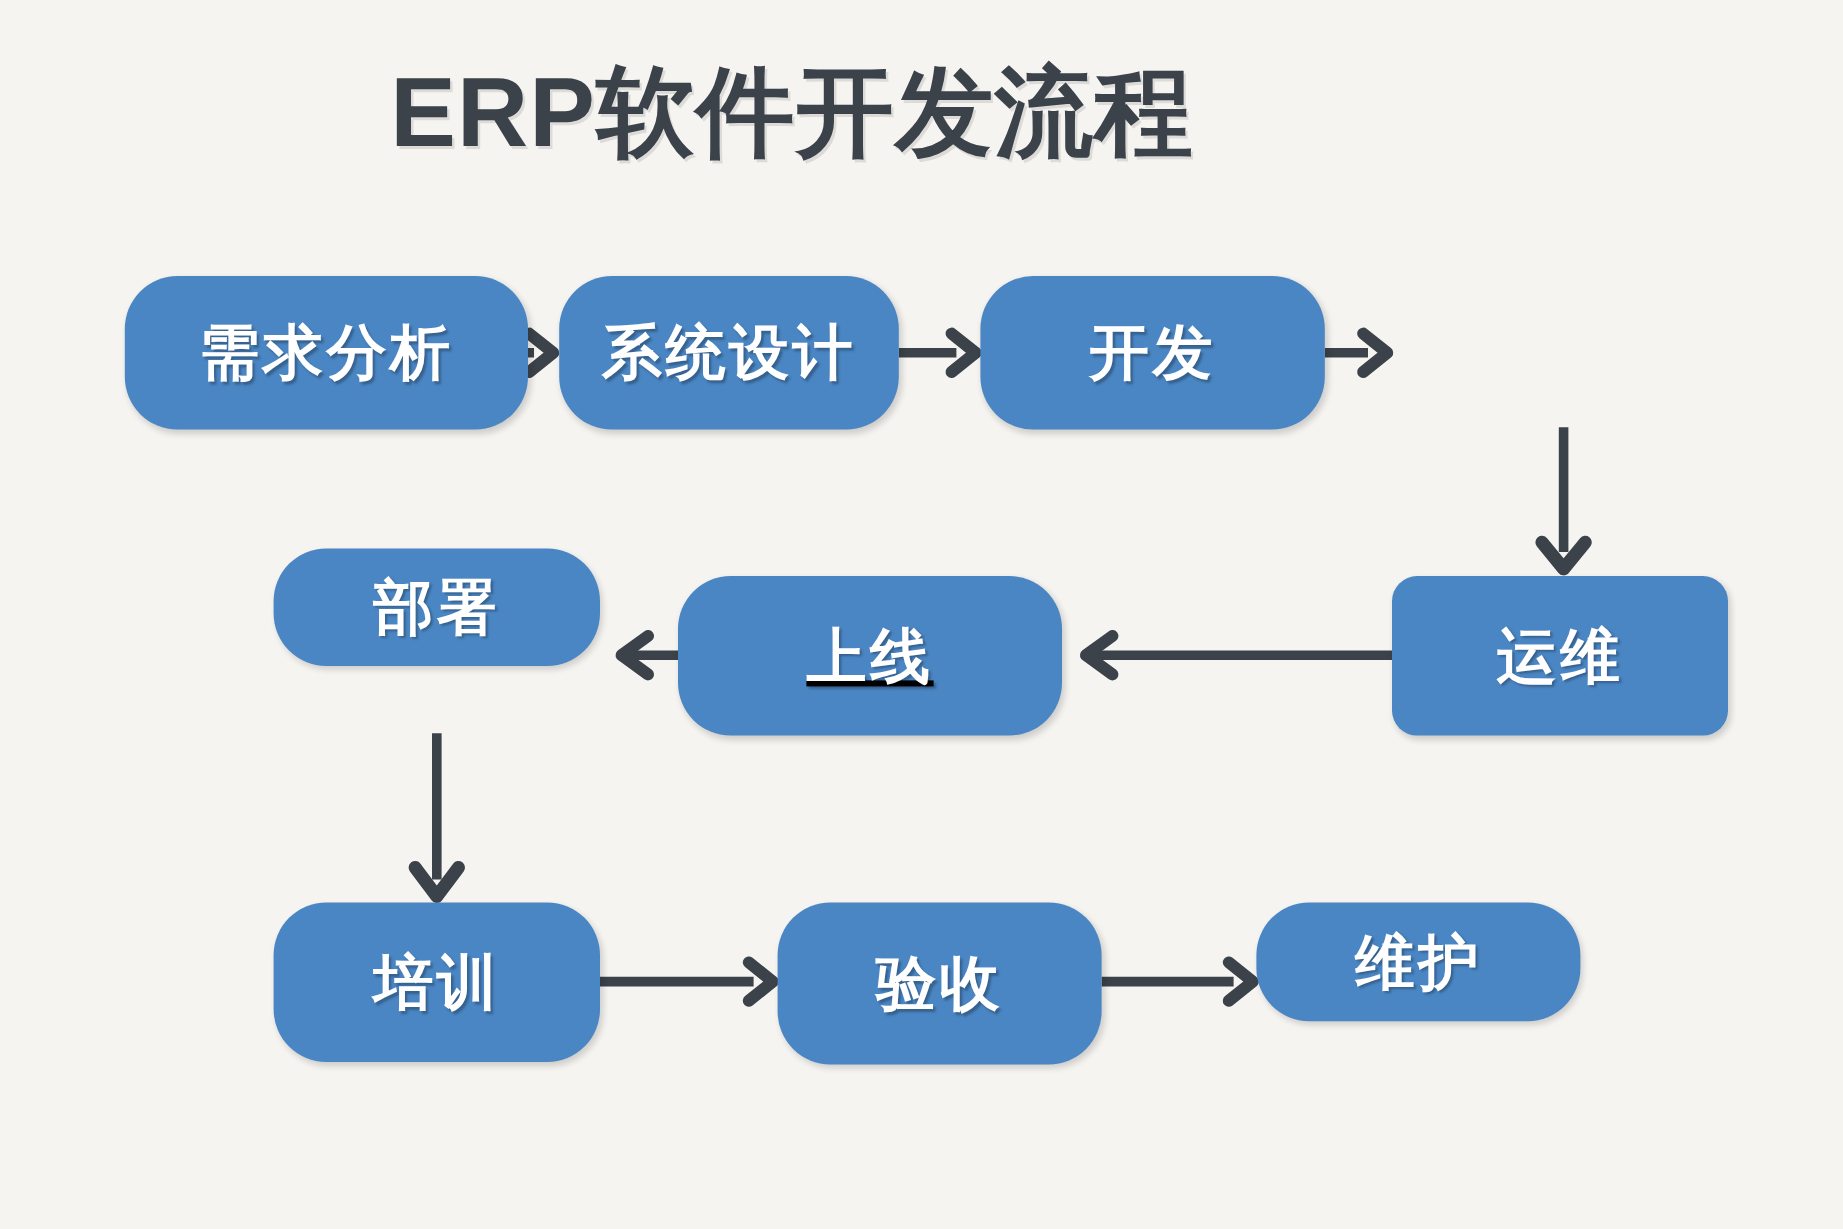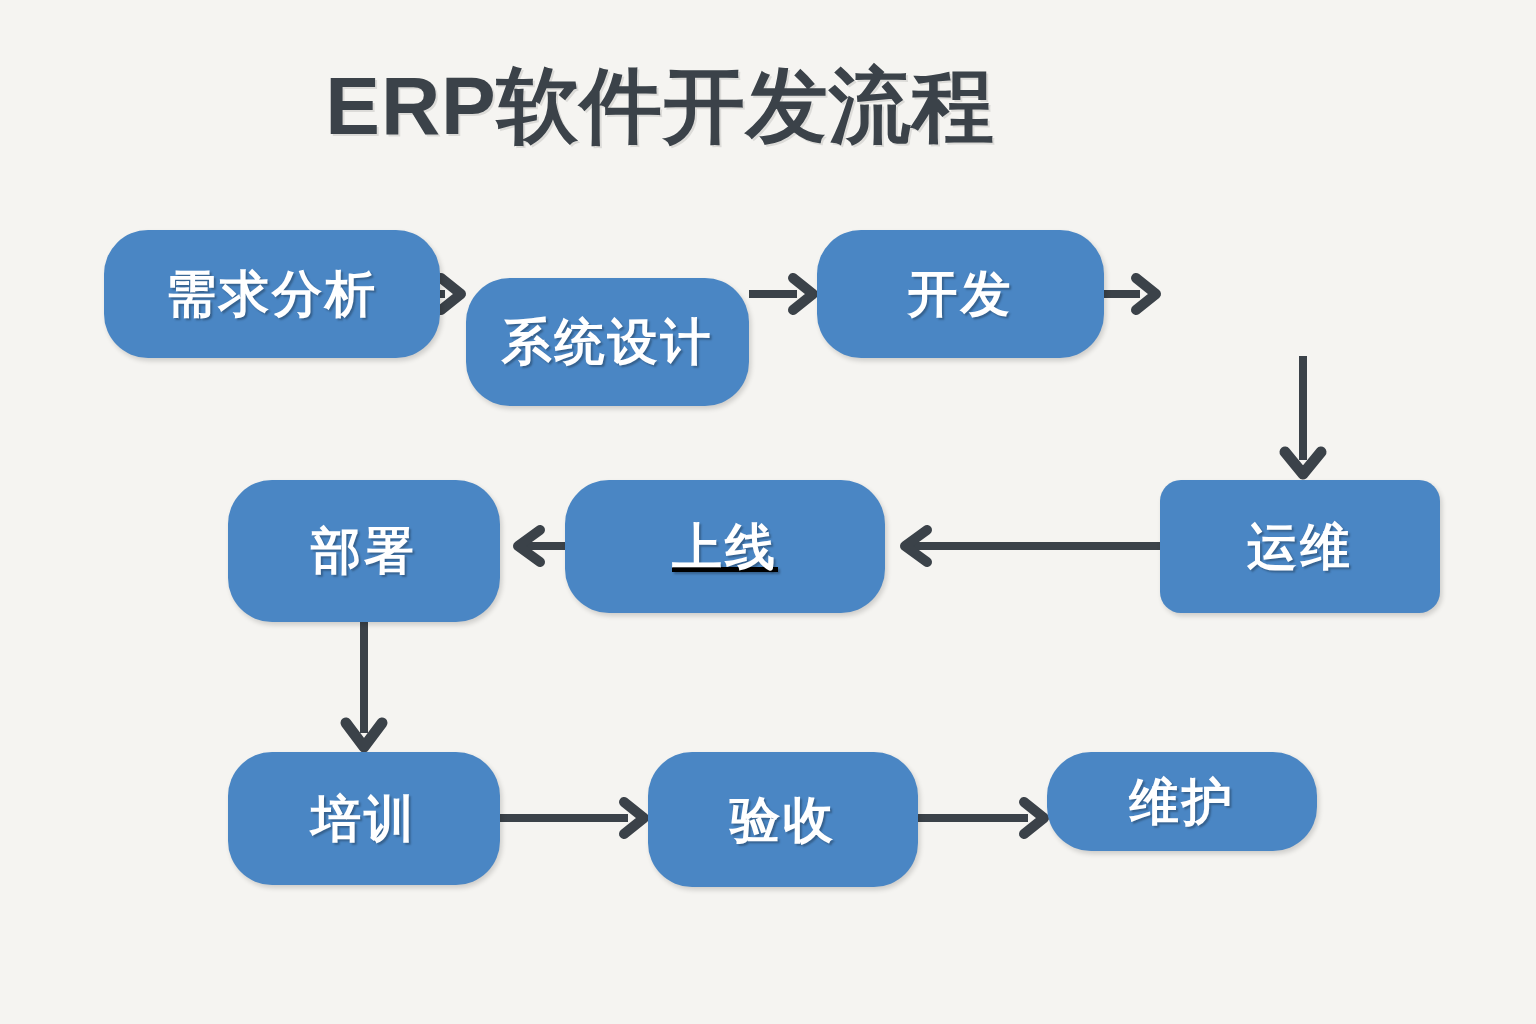--- a/index.html
+++ b/index.html
@@ -12,21 +12,21 @@
     position: relative;
     width: 1536px;
     height: 1024px;
     background: #f5f4f1;
     overflow: hidden;
     font-family: "Liberation Sans", "DejaVu Sans", sans-serif;
   }
   #title {
     position: absolute;
     left: 0;
-    top: 52px;
+    top: 40px;
     width: 1320px;
     text-align: center;
     font-size: 82px;
     font-weight: bold;
     letter-spacing: 1px;
     color: #3b4249;
     text-shadow: 2px 2px 0 rgba(0,0,0,0.10);
     white-space: nowrap;
   }
   .node {
@@ -120,30 +120,30 @@
     <svg width="133" height="44" viewBox="0 0 133 44">
       <line x1="0" y1="22" x2="110" y2="22" stroke="#3b4249" stroke-width="8"></line>
       <polyline points="106,6 126,22 106,38" fill="none" stroke="#3b4249" stroke-width="10" stroke-linecap="round" stroke-linejoin="round"></polyline>
     </svg>
   </div>
 
   <div class="node" style="left:104px; top:230px; width:336px; height:128px;">
     <span class="node-label">需求分析</span>
   </div>
 
-  <div class="node" style="left:466px; top:230px; width:283px; height:128px;margin-top:48px;">
+  <div class="node" style="left:466px; top:230px; width:283px; height:128px;">
     <span class="node-label">系统设计</span>
   </div>
 
   <div class="node" style="left:817px; top:230px; width:287px; height:128px;">
     <span class="node-label">开发</span>
   </div>
 
 
-  <div class="node" style="left:228px; top:480px; width:272px; height:142px;justify-content:center;">
+  <div class="node" style="left:228px; top:457px; width:272px; height:98px;justify-content:center;">
     <span class="node-label">部署</span>
   </div>
 
   <div class="node" style="left:565px; top:480px; width:320px; height:133px;text-decoration:underline;">
     <span class="node-label">上线</span>
   </div>
 
   <div class="node" style="left:1160px; top:480px; width:280px; height:133px;border-radius:21px;">
     <span class="node-label">运维</span>
   </div>

